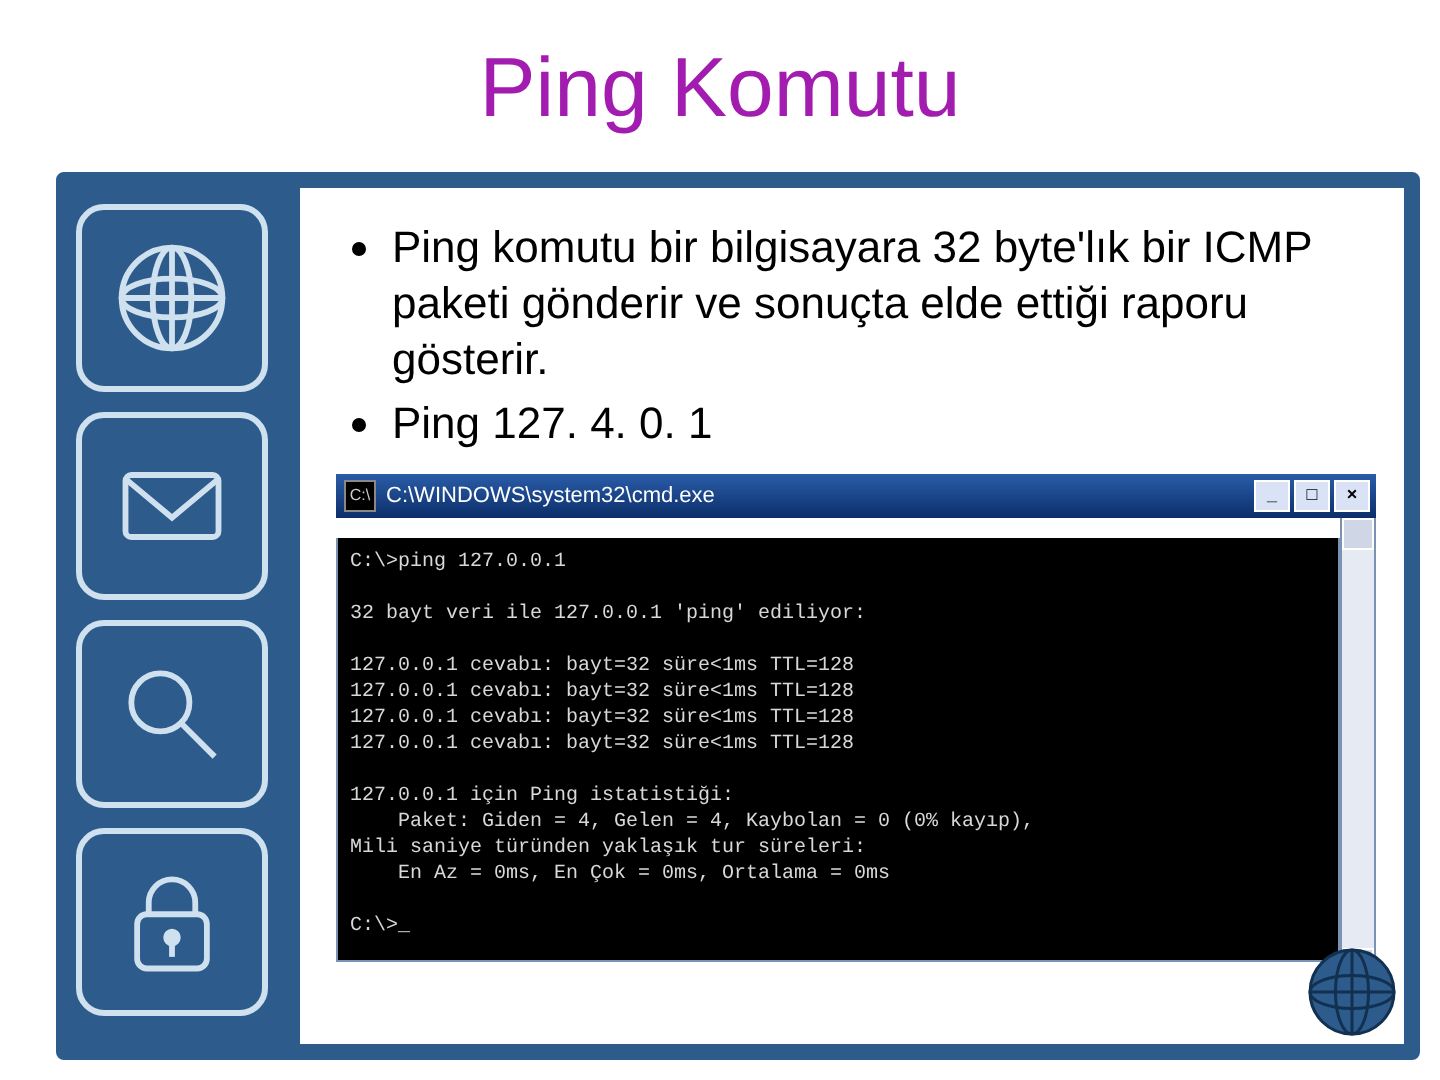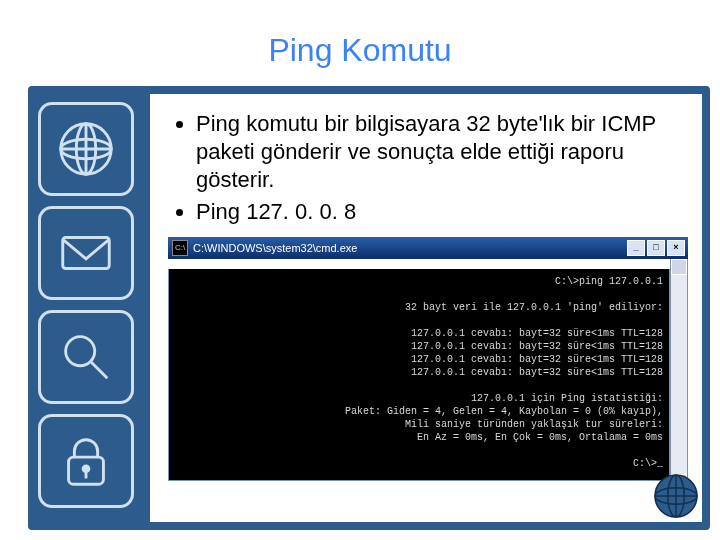--- a/index.html
+++ b/index.html
@@ -1,33 +1,33 @@
 <!DOCTYPE html>
 <html><head>
 <meta charset="utf-8">
 <style>
   html,body{margin:0;padding:0;width:720px;height:540px;background:#fff;font-family:Arial,Helvetica,sans-serif;}
   .slide{width:720px;height:540px;position:relative;background:#fff;}
-  .title{width:100%;text-align:center;font-size:32px;color:#3b82f6;padding-top:32px;}
+  .title{width:100%;text-align:center;font-size:42px;color:#a21caf;padding-top:20px;}
   .blueframe{position:absolute;left:28px;top:86px;right:10px;bottom:10px;border:6px solid #2c5b8c;border-radius:4px;background:#2c5b8c;text-decoration:underline;}
   .contentpanel{position:absolute;left:116px;top:2px;right:2px;bottom:2px;background:#fff;}
   .sidebar{position:absolute;left:4px;top:10px;width:98px;display:flex;flex-direction:column;gap:10px;}
   .side-icon{width:96px;height:94px;border:3px solid #cfe0ef;border-radius:14px;display:flex;align-items:center;justify-content:center;color:#cfe0ef;box-sizing:border-box;}
   .side-icon svg{width:62px;height:62px;stroke:#cfe0ef;fill:none;stroke-width:3;}
   .bullets{padding:16px 22px 6px 28px;font-size:22px;color:#000;line-height:1.28;}
   .bullets ul{margin:0;padding-left:18px;}
   .bullets li{margin-bottom:4px;}
   .cmdwrap{margin:0 14px 0 18px;}
   .cmd-titlebar{height:22px;background:linear-gradient(#2a5da8,#0c2e6a);display:flex;align-items:center;color:#fff;font-size:11px;font-family:Tahoma,Arial,sans-serif;}
   .cmd-titlebar .ticon{width:14px;height:14px;background:#000;margin:0 5px 0 4px;border:1px solid #888;display:flex;align-items:center;justify-content:center;font-size:8px;color:#ccc;}
   .cmd-titlebar .ttext{flex:1;white-space:nowrap;overflow:hidden;}
   .cmd-btns{display:flex;gap:2px;margin-right:3px;}
   .cmd-btns .wbtn{width:16px;height:14px;background:#d9e3f5;border:1px solid #fff;font-size:9px;line-height:12px;text-align:center;color:#000;font-weight:bold;}
   .cmd-body{background:#000;color:#d8d8d8;font-family:"Lucida Console","Courier New",monospace;font-size:10px;line-height:1.3;padding:6px 6px 10px 6px;white-space:pre;overflow:hidden;border:1px solid #7a93b4;border-top:0;}
-  .cmd-frame{display:flex;text-align:right;}
+  .cmd-frame{display:flex;}
   .cmd-area{flex:1;background:#000;}
   .scrollbar{width:16px;background:#e6eaf2;border:1px solid #7a93b4;border-top:0;display:flex;flex-direction:column;}
   .scrollbar .sbtn{height:14px;background:#cfd7e6;border:1px solid #fff;margin:0;}
   .scrollbar .strack{flex:1;background:#e6eaf2;}
   .corner-globe{position:absolute;right:4px;bottom:4px;width:48px;height:48px;}
   .corner-globe svg{width:48px;height:48px;stroke:#1f3a5f;fill:#2c5b8c;stroke-width:2;}
 </style>
 </head>
 <body>
 
@@ -67,21 +67,21 @@
             <line x1="32" y1="43" x2="32" y2="50"></line>
           </svg>
       </div>
     </div>
 
     <div class="contentpanel">
 
       <div class="bullets">
         <ul>
           <li>Ping komutu bir bilgisayara 32 byte'lık bir ICMP paketi gönderir ve sonuçta elde ettiği raporu gösterir.</li>
-          <li>Ping 127. 0. 0. 8</li>
+          <li>Ping 127. 4. 0. 1</li>
         </ul>
       </div>
 
       <div class="cmdwrap">
         <div class="cmd-titlebar">
           <div class="ticon">C:\</div>
           <div class="ttext">C:\WINDOWS\system32\cmd.exe</div>
           <div class="cmd-btns">
             <div class="wbtn">_</div>
             <div class="wbtn">□</div>

